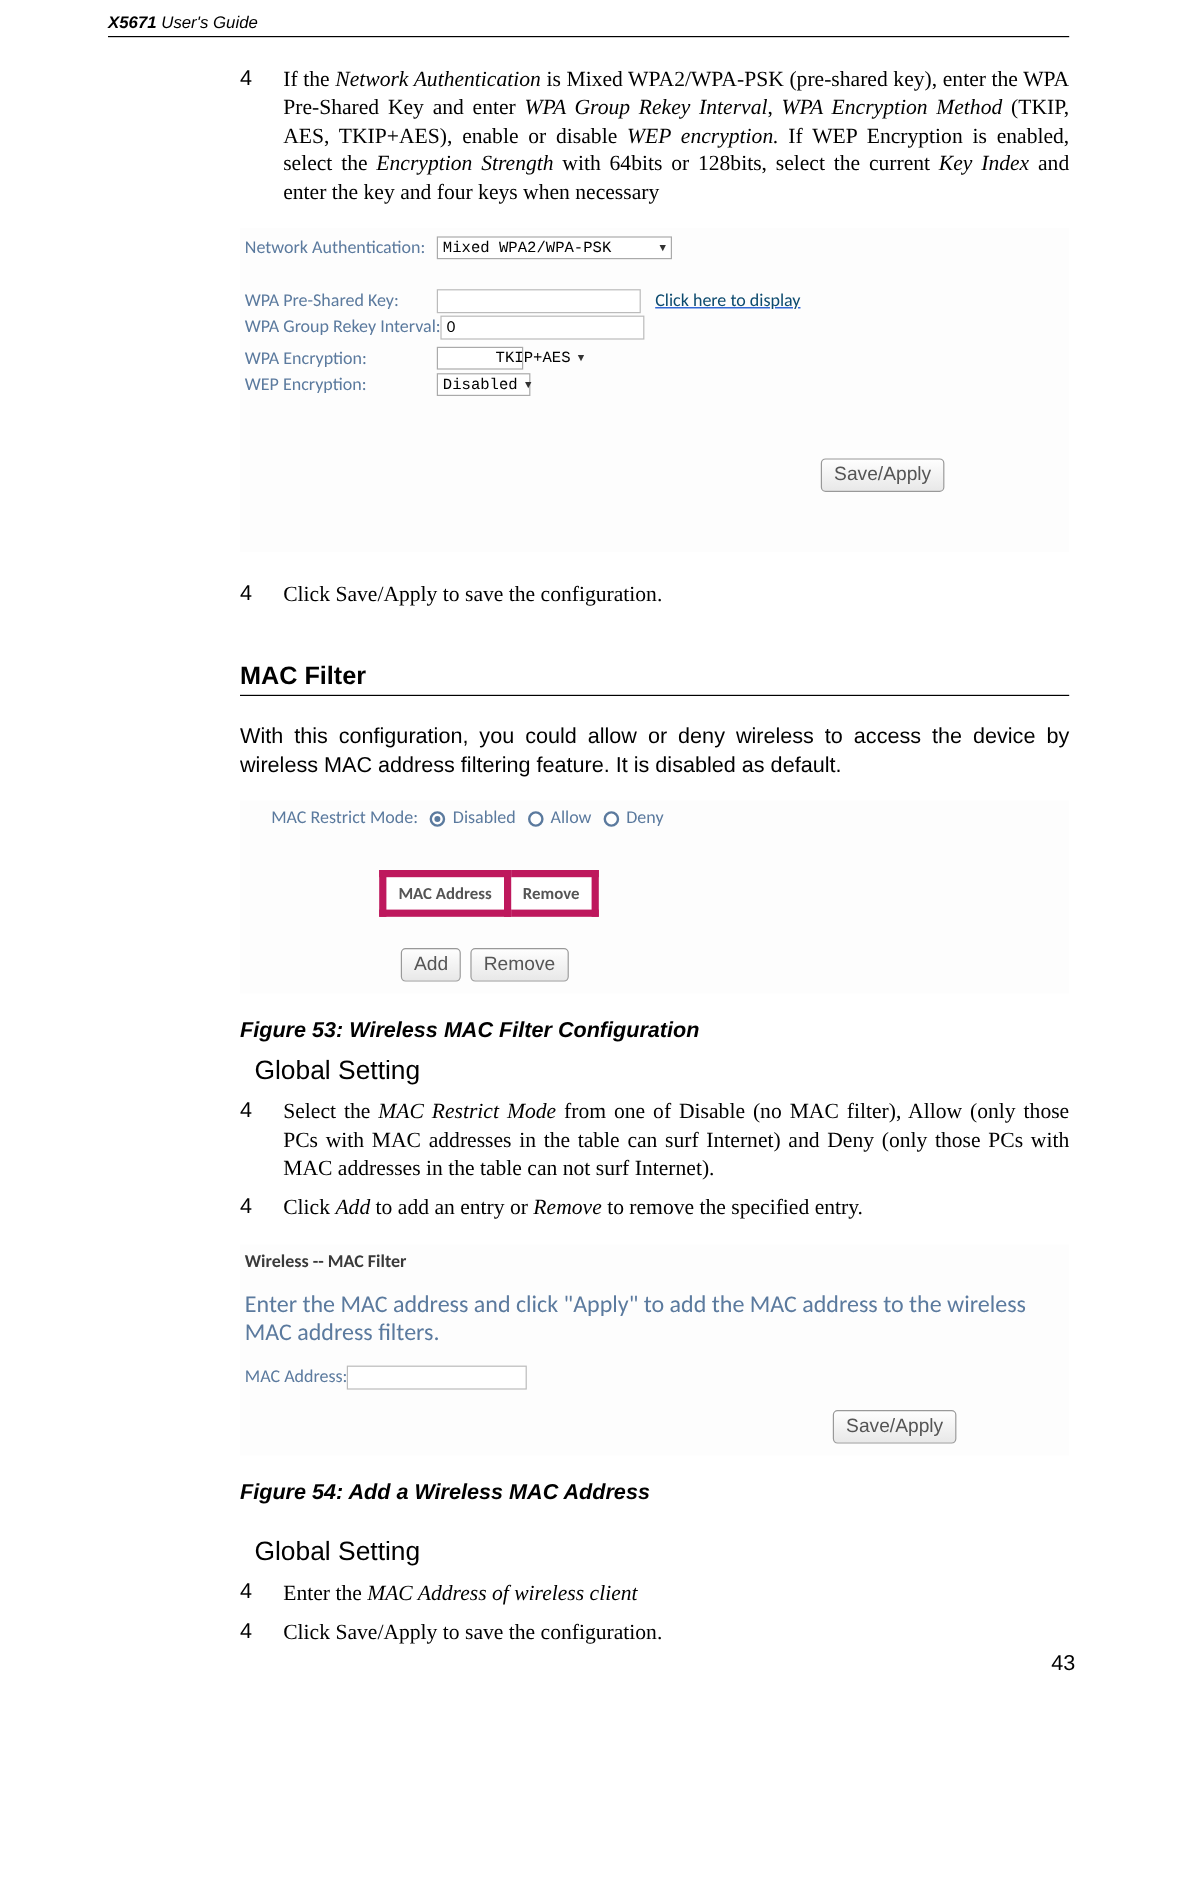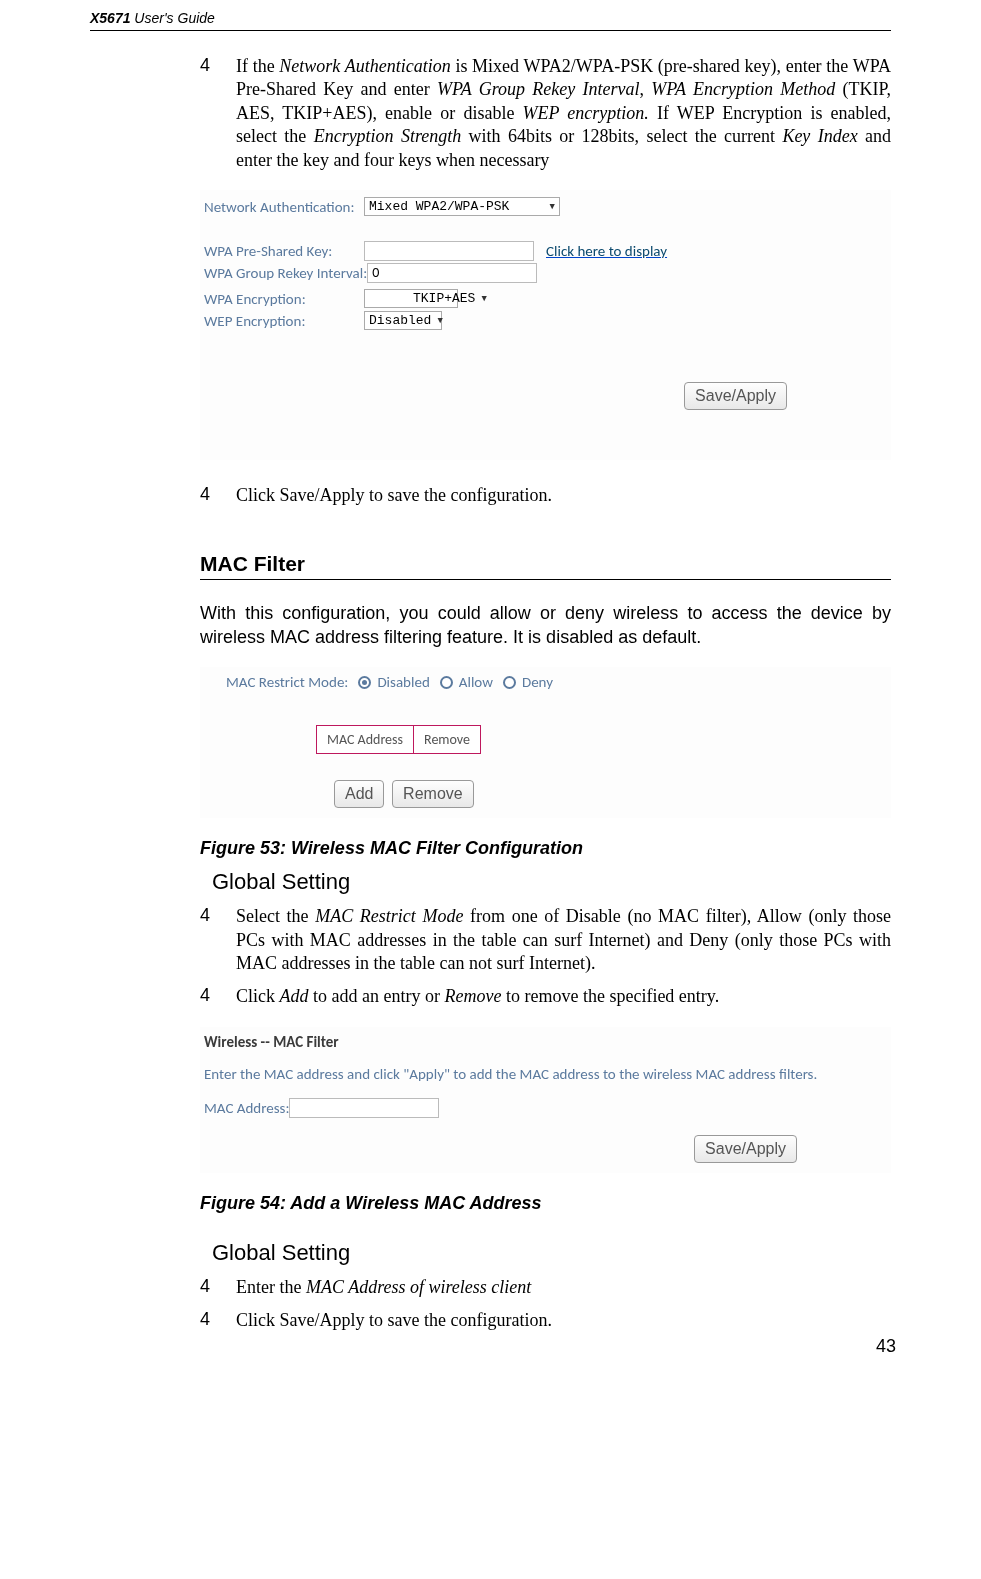--- a/index.html
+++ b/index.html
@@ -17,28 +17,28 @@
     .img-block { background: #fdfdfd; margin: 18px 0 20px 0; font-family: Calibri, Arial, sans-serif; }
     .form-row { display: flex; align-items: center; min-height: 22px; }
     .form-label { color: #5b7a9e; font-size: 15px; min-width: 160px; }
     .select-box { border: 1px solid #aaa; background: #fff; font-family: 'Courier New', monospace; font-size: 13px; padding: 1px 4px; display: inline-flex; align-items: center; justify-content: space-between; }
     .select-box .arrow { font-size: 9px; margin-left: 6px; color: #333; }
     .input-box { border: 1px solid #bbb; background: #fff; height: 20px; }
     .link-blue { color: #0c4a6e; font-size: 15px; text-decoration: underline; text-decoration-color: #0044cc; }
     .button-std { display: inline-block; border: 1px solid #999; border-radius: 4px; background: linear-gradient(#fefefe, #e8e8e8); padding: 4px 10px; font-size: 16px; color: #555; font-family: Liberation Sans, sans-serif; }
     .section-title { font-family: 'Trebuchet MS', Arial, sans-serif; font-size: 21px; font-weight: bold; border-bottom: 1.5px solid #000; padding-bottom: 3px; margin: 45px 0 22px 0; }
     .mac-table { border-collapse: collapse; }
-    .mac-table th { border: 1px solid #be185d; padding: 5px 10px; font-size: 14px; font-weight: normal; color: #555; background: #fff; font-family: Calibri, Arial, sans-serif; }
+    .mac-table th { border: 6px solid #be185d; padding: 5px 10px; font-size: 14px; font-weight: bold; color: #555; background: #fff; font-family: Calibri, Arial, sans-serif; }
     .radio { display: inline-block; width: 13px; height: 13px; border: 2px solid #5b7a9e; border-radius: 50%; background: #fff; margin: 0 6px 0 10px; vertical-align: middle; position: relative; }
     .radio.checked::after { content: ""; position: absolute; width: 5px; height: 5px; background: #5b7a9e; border-radius: 50%; left: 2px; top: 2px; }
     .radio-label { color: #5b7a9e; font-size: 15px; vertical-align: middle; font-family: Calibri, Arial, sans-serif; }
     .fig-caption { font-size: 18px; font-weight: bold; font-style: italic; margin: 14px 0 10px 0; }
     .sub-head { font-size: 22px; margin-bottom: 10px; margin-left: 12px; }
     .page-num { position: absolute; right: 85px; bottom: 5px; font-size: 18px; font-weight: normal; }
-    .gray-text { color: #5b7a9e; font-size: 15px; font-family: Calibri, Arial, sans-serif; }
+    .gray-text { color: #5b7a9e; font-size: 20px; font-family: Calibri, Arial, sans-serif; }
     .dark-title { color: #3a3a3a; font-weight: bold; font-size: 15px; font-family: Calibri, Arial, sans-serif; }
   </style>
 </head>
 <body>
 
 <div class="page">
   <div class="header-line">
     <div class="header-left">
       <span class="bold">X5671</span><span> User's Guide</span>
     </div>
@@ -69,21 +69,21 @@
         <span class="link-blue">Click here to display</span>
       </div>
       <div class="form-row">
         <div class="form-label" style="line-height:1.2;">WPA Group Rekey Interval:</div>
         <div class="input-box" style="width:170px; font-size:14px; padding:0 4px; display:flex; align-items:center;">
           <span>0</span>
         </div>
       </div>
       <div class="form-row" style="margin-top:4px;">
         <div class="form-label">WPA Encryption:</div>
-        <div class="select-box" style="width:94px;padding-left:48px;">
+        <div class="select-box" style="width:72px;padding-left:48px;">
           <span>TKIP+AES</span>
           <span class="arrow">▼</span>
         </div>
       </div>
       <div class="form-row">
         <div class="form-label">WEP Encryption:</div>
         <div class="select-box" style="width:78px;">
           <span>Disabled</span>
           <span class="arrow">▼</span>
         </div>

